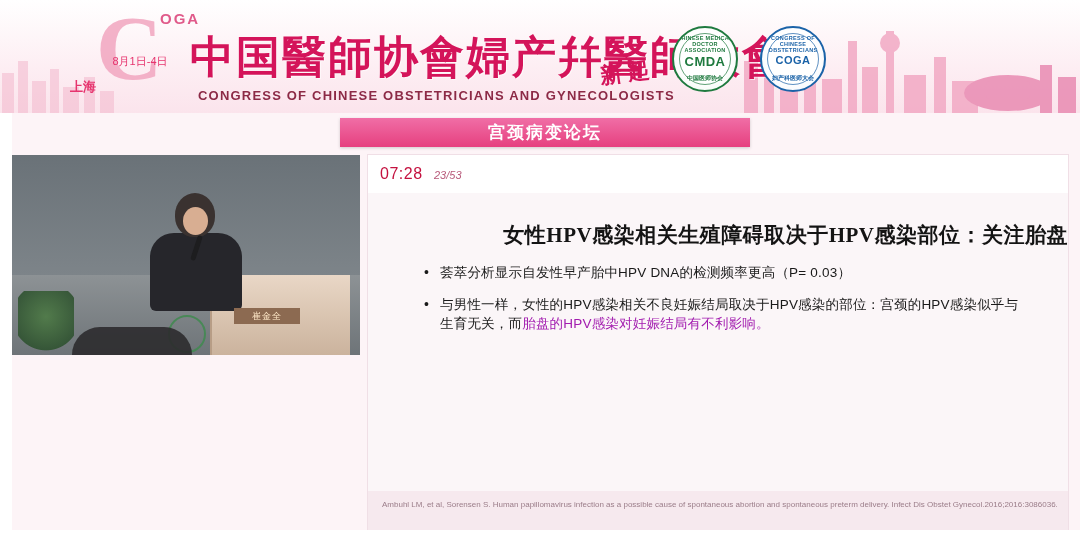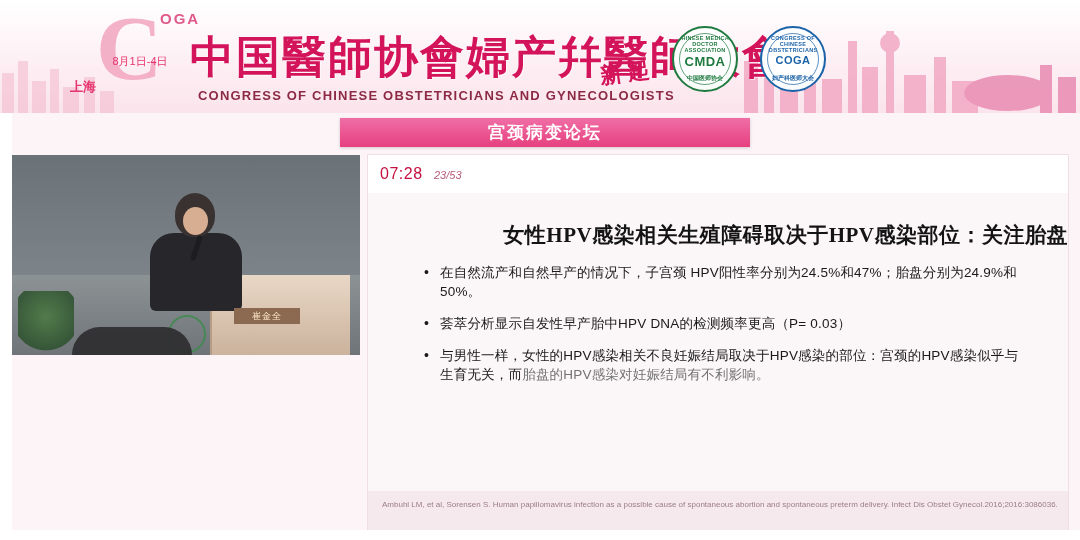--- a/index.html
+++ b/index.html
@@ -332,21 +332,21 @@
     color: #1a1a1a;
     letter-spacing: 0.2px;
   }
   .bullet::before {
     content: "•";
     position: absolute;
     left: 0; top: 0;
     color: #1a1a1a;
     font-size: 14px;
   }
-  .hl-pink { color: #737373; }
+  .hl-pink { color: #a21caf; }
   .slide-footer {
     position: absolute;
     left: 0; bottom: 0;
     width: 700px; height: 39px;
     background: #f6e9ee;
   }
   .ref {
     position: absolute;
     left: 14px; top: 8px;
     width: 676px;
@@ -466,23 +466,20 @@
   <div class="slide">
     <div class="slide-top-white">
       <div class="timer">07:28</div>
       <div class="page-count">23/53</div>
     </div>
 
     <div class="slide-body">
       <div class="slide-title">女性HPV感染相关生殖障碍取决于HPV感染部位：关注胎盘</div>
       <div class="bullets">
         <div class="bullet">
-          <span>在自然流产和自然早产的情况下，子宫颈 HPV阳性率分别为24.5%和47%；胎盘分别为24.9%和50%。</span>
-        </div>
-        <div class="bullet">
           <span>荟萃分析显示自发性早产胎中HPV DNA的检测频率更高（P= 0.03）</span>
         </div>
         <div class="bullet">
           <span>与男性一样，女性的HPV感染相关不良妊娠结局取决于HPV感染的部位：宫颈的HPV感染似乎与生育无关，而</span><span class="hl-pink">胎盘的HPV感染对妊娠结局有不利影响。</span>
         </div>
       </div>
     </div>
 
     <div class="slide-footer">
       <div class="ref">Ambuhl LM, et al, Sorensen S. Human papillomavirus infection as a possible cause of spontaneous abortion and spontaneous preterm delivery. Infect Dis Obstet Gynecol.2016;2016:3086036.</div>

